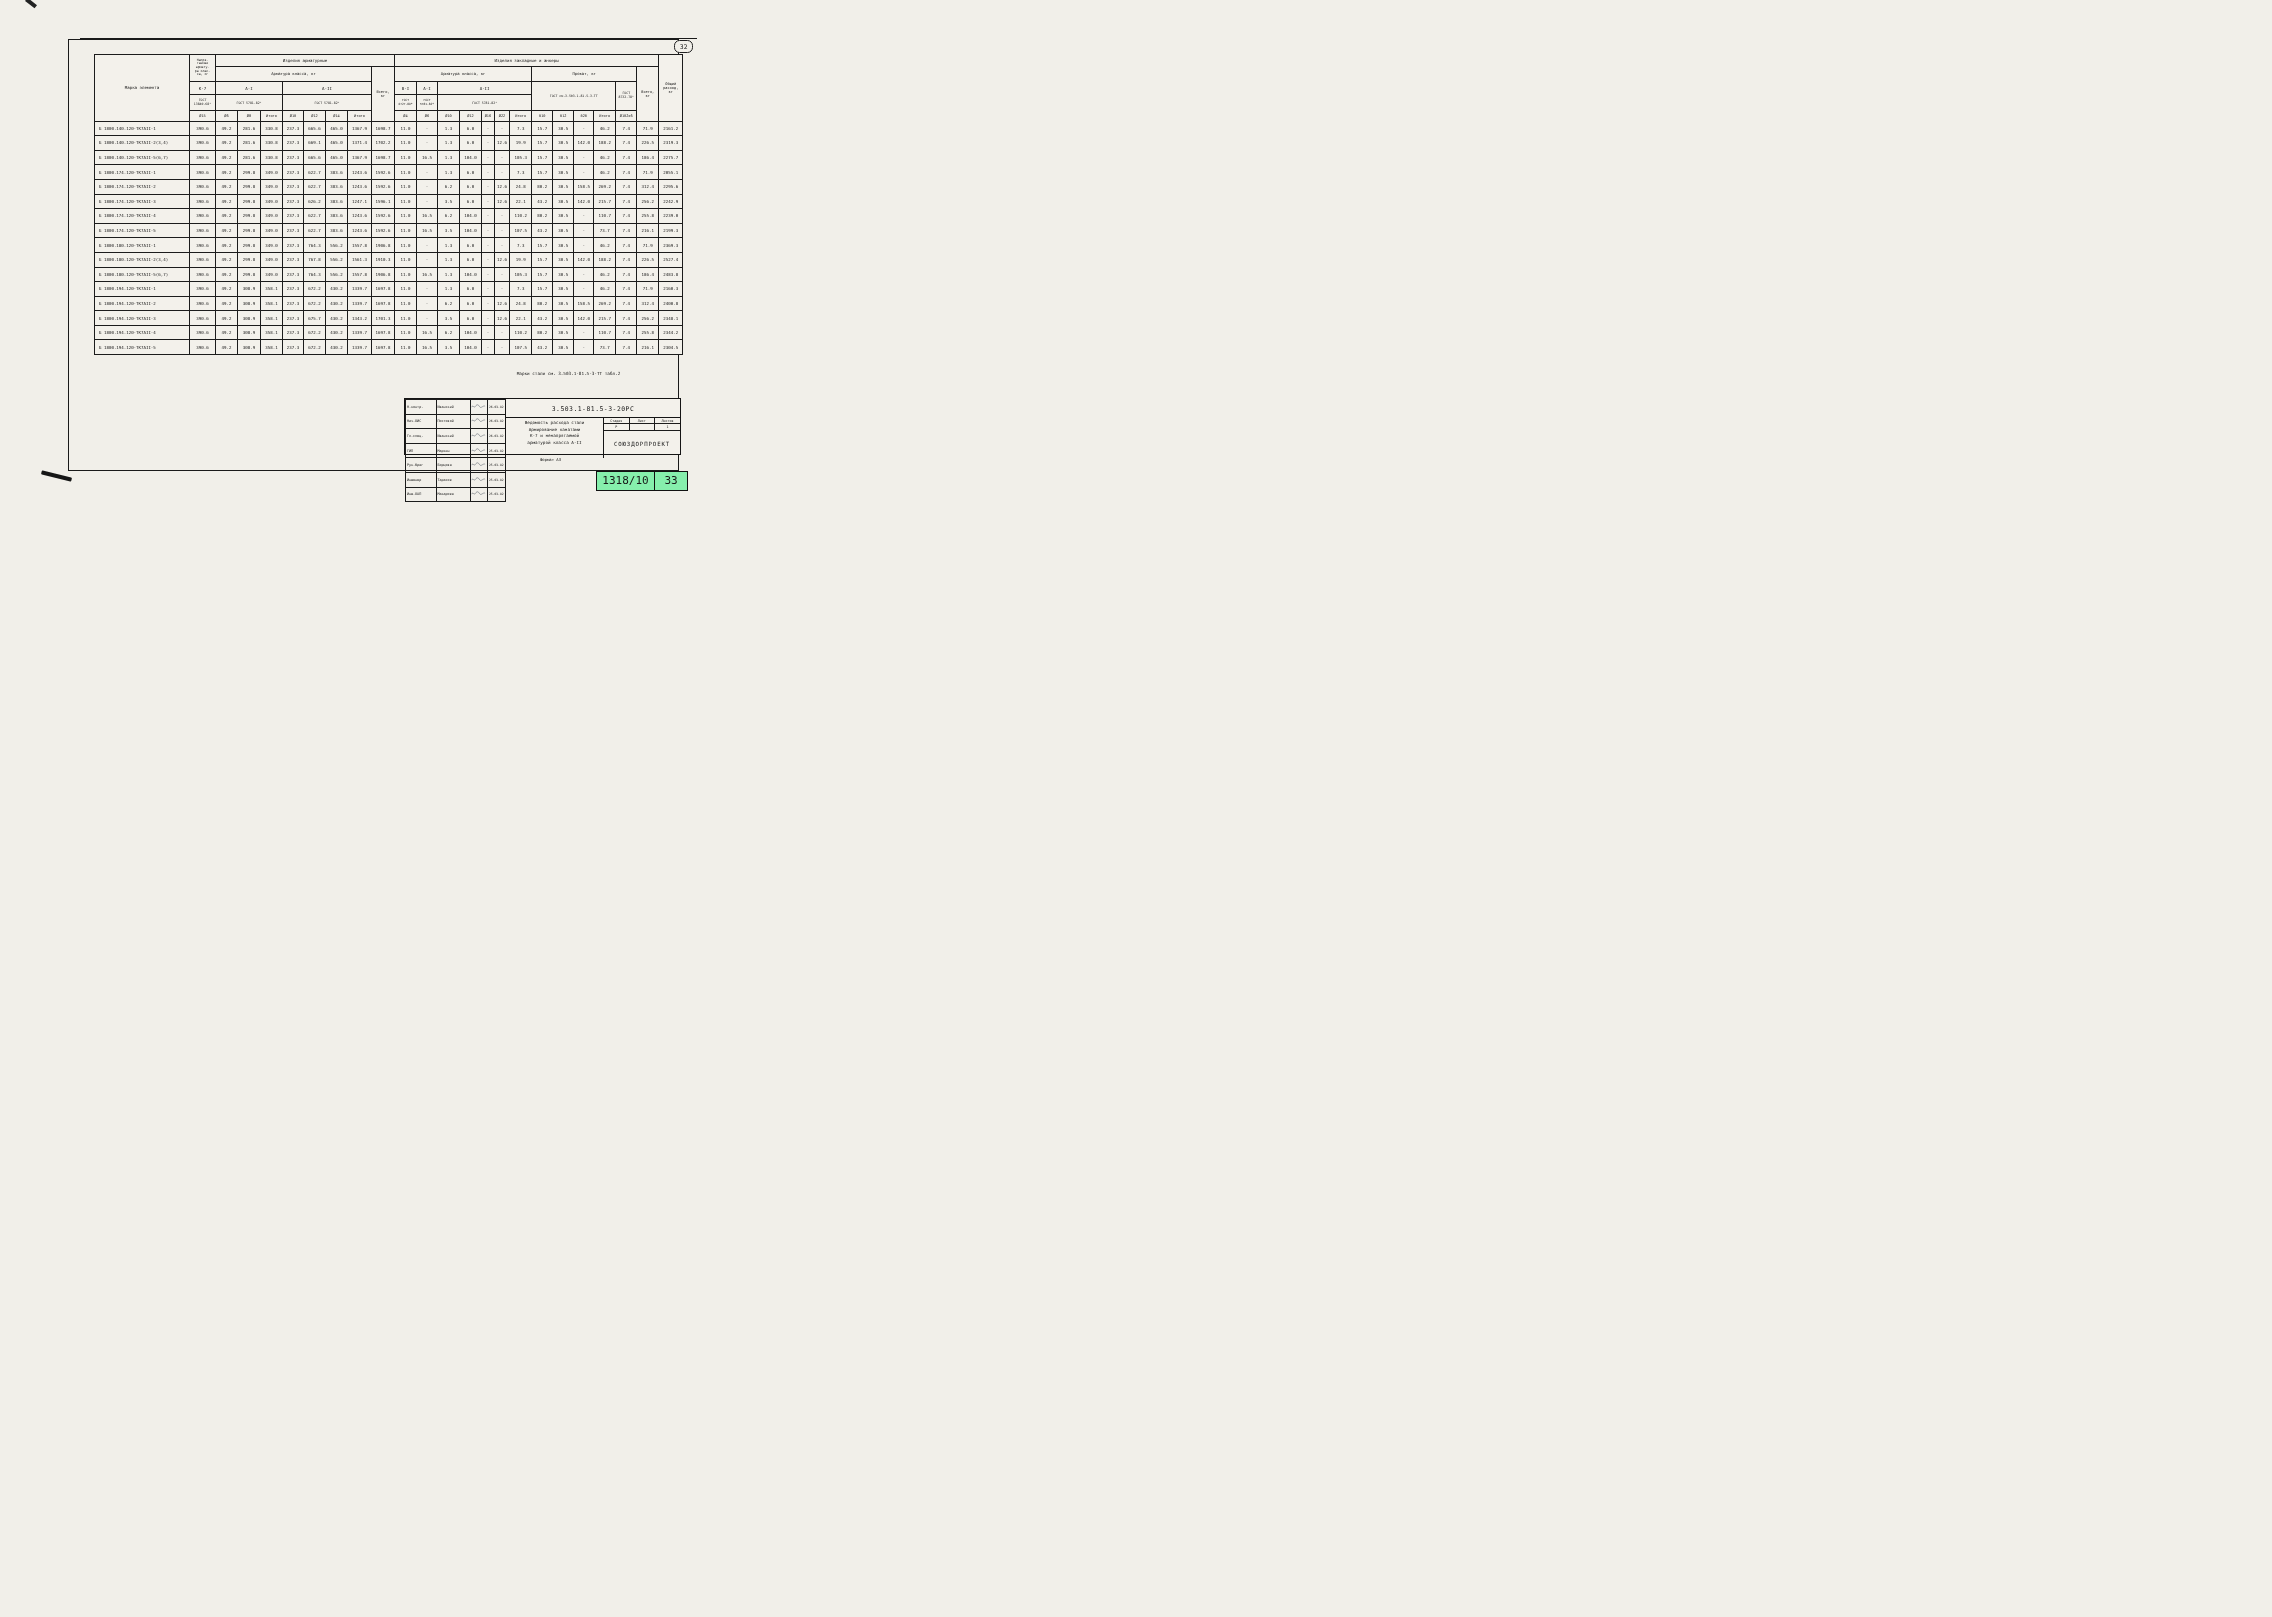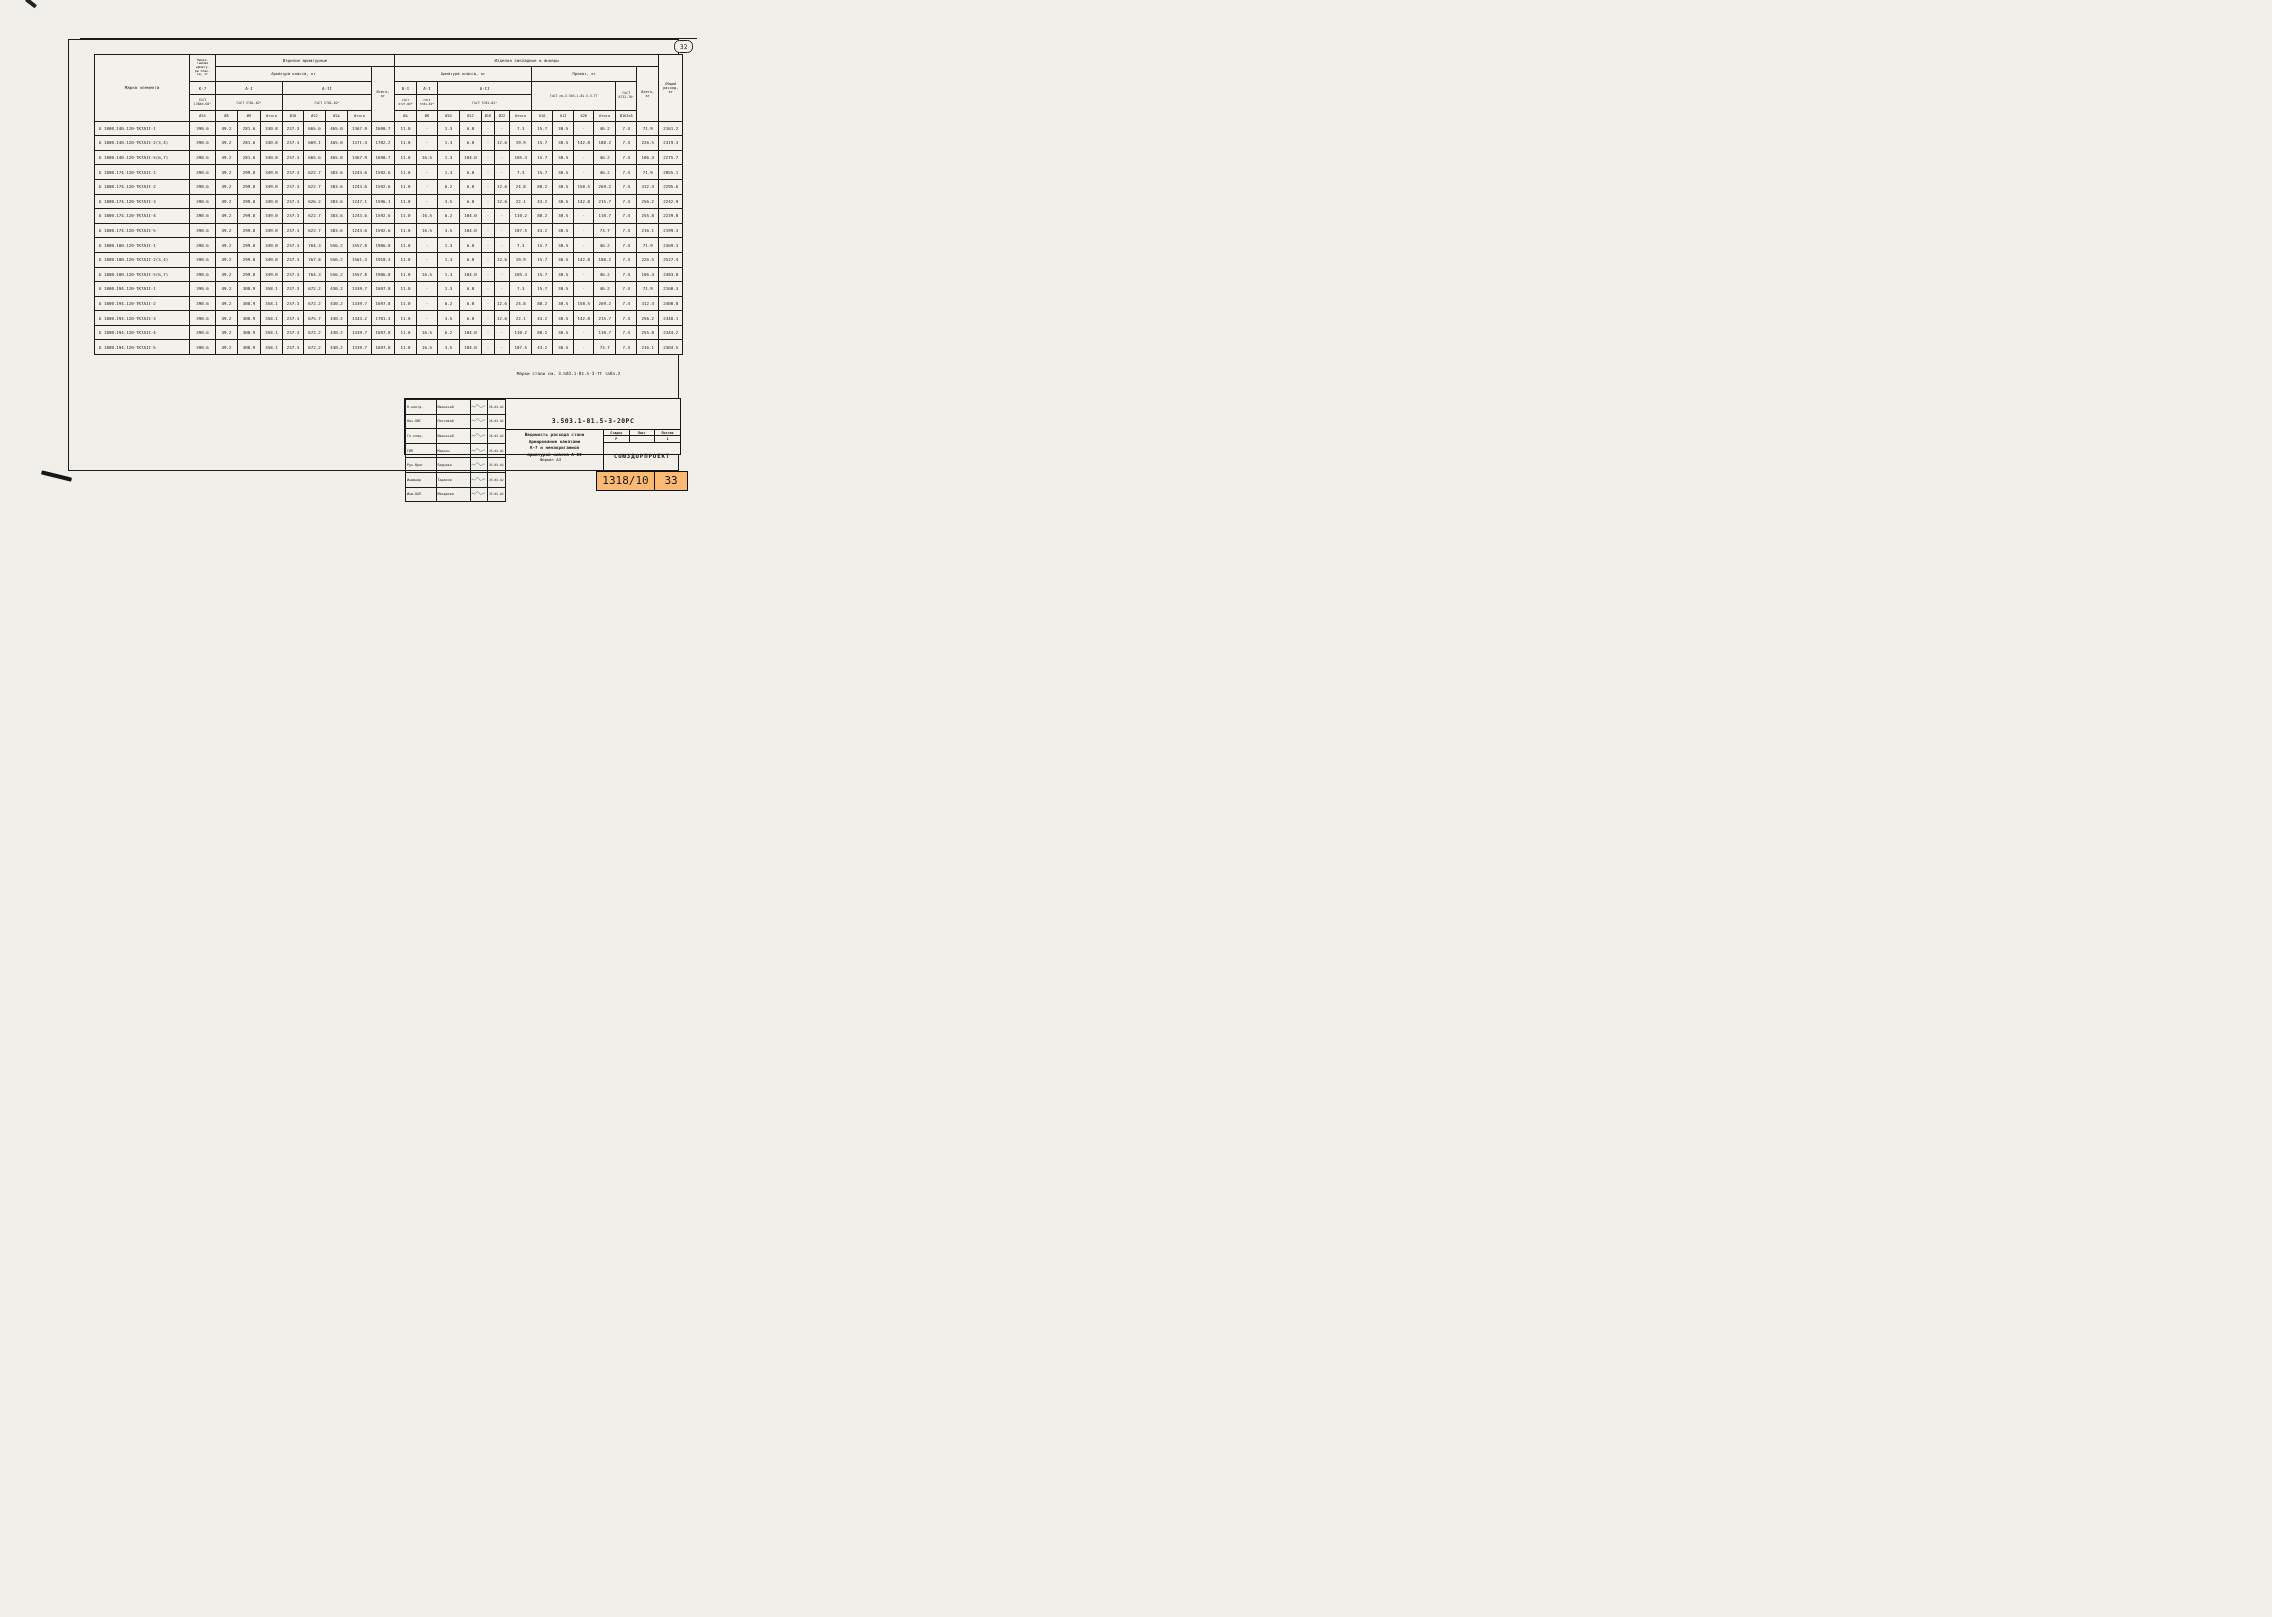--- a/index.html
+++ b/index.html
@@ -38,37 +38,37 @@
   tbody tr{height:14.6px;}
   tbody td{font-size:4.1px;}
   tbody td.mark{text-align:left;padding-left:4.1px;}
   
   .note{left:491px;top:371px;width:155px;text-align:center;font-size:4.3px;}
   
   .stamp{left:404px;top:398px;width:275px;height:55px;border:0.9px solid #151515;background:#f3f1eb;}
   table.sig{position:absolute;left:0;top:0;width:100px;height:55px;border-collapse:collapse;table-layout:fixed;}
   table.sig td{border:0.5px solid #1c1c1c;font-size:3.4px;padding:0 0.9px;white-space:nowrap;overflow:hidden;}
   table.sig td.date{font-size:3px;text-align:center;}
-  .tb-right{position:absolute;left:100px;top:16px;width:175px;height:55px;border-left:0.9px solid #151515;box-sizing:border-box;font-weight:bold;}
+  .tb-right{position:absolute;left:100px;top:4px;width:175px;height:55px;border-left:0.9px solid #151515;box-sizing:border-box;}
   .code-row{height:13.7px;line-height:13.7px;border-bottom:0.9px solid #151515;text-align:center;
     font-size:6.4px;letter-spacing:0.5px;}
   .mid{display:flex;height:40px;}
   .title-cell{width:98px;border-right:0.9px solid #151515;box-sizing:border-box;
     text-align:center;padding-top:2.3px;font-size:4.3px;line-height:1.55;}
   .right-cell{flex:1;display:flex;flex-direction:column;}
   .stage-grid{display:grid;grid-template-columns:25.5px 25.5px 1fr;grid-auto-rows:6.8px;}
   .stage-grid div{border-right:0.5px solid #1c1c1c;border-bottom:0.5px solid #1c1c1c;
     font-size:3.4px;display:flex;align-items:center;justify-content:center;}
   .stage-grid div:nth-child(3n){border-right:none;}
   .org{flex:1;display:flex;align-items:center;justify-content:center;
     font-size:5.7px;letter-spacing:0.9px;}
   .format-note{left:514px;top:457px;width:73px;text-align:center;font-size:3.9px;}
   
   .invbox{left:596px;top:471px;width:92px;height:19.6px;border:1.4px solid #111;
-    background:#fdba74;display:flex;box-sizing:border-box;}
+    background:#86efac;display:flex;box-sizing:border-box;}
   .invbox .inv{width:57px;border-right:1.4px solid #111;display:flex;align-items:center;
     justify-content:center;font-size:11px;}
   .invbox .shn{flex:1;display:flex;align-items:center;justify-content:center;font-size:11px;}
   
   .streak-bl{left:41px;top:474px;width:31px;height:4.1px;background:#161616;
     transform:rotate(14deg);border-radius:0.9px;}
   .blot-tl{left:25px;top:1.4px;width:12px;height:4.1px;background:#222;transform:rotate(38deg);}
 </style>
 </head>
 <body>

